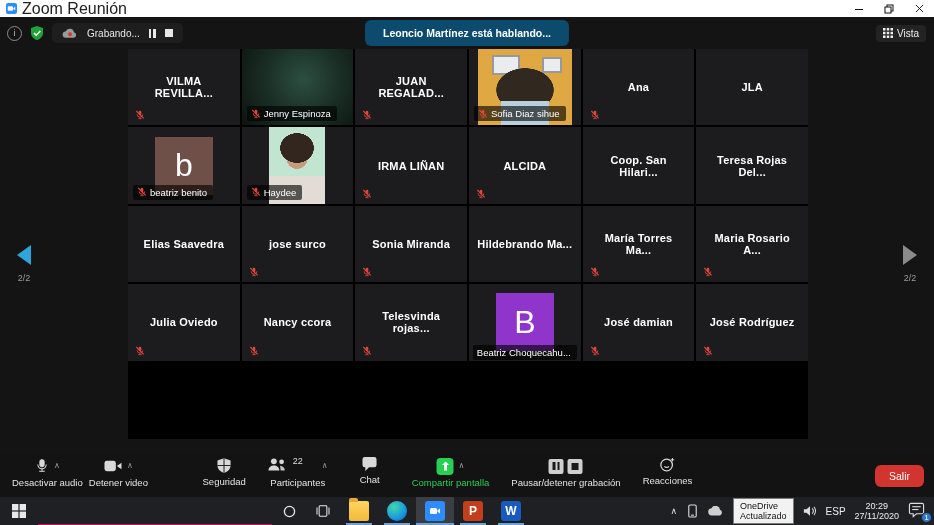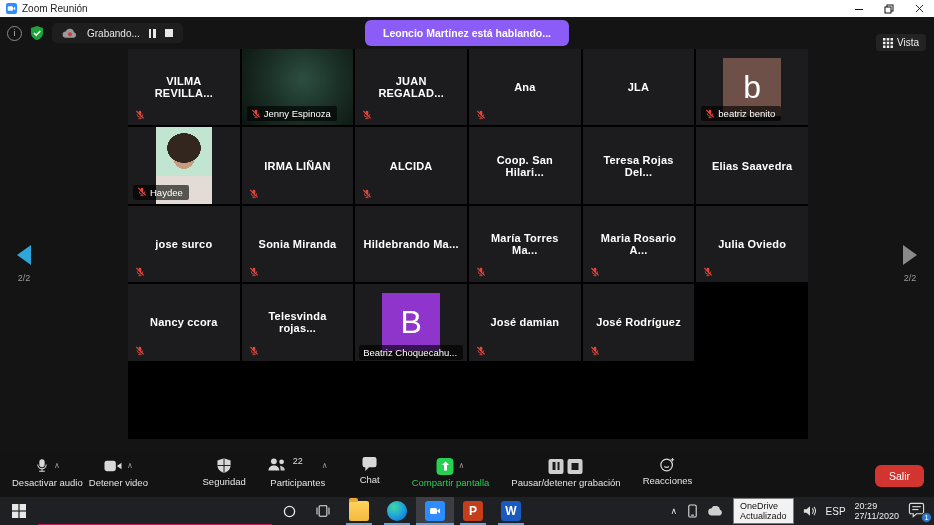--- a/index.html
+++ b/index.html
@@ -5,43 +5,43 @@
   * { margin:0; padding:0; box-sizing:border-box; }
   html,body { width:934px; height:525px; overflow:hidden; background:#000;
               font-family:"Liberation Sans", sans-serif; }
   .app { position:relative; width:934px; height:525px; }
 
   
   .titlebar { position:absolute; top:0; left:0; right:0; height:17px; background:#ffffff;
               display:flex; align-items:center; }
   .zoom-app-icon { width:11px; height:11px; background:#2d8cff; border-radius:2px;
                    margin:0 5px 0 6px; display:flex; align-items:center; justify-content:center; }
-  .titlebar-title { font-size:10px; color:#222; }
+  .titlebar-title { font-size:16px; color:#222; }
   .win-controls { margin-left:auto; display:flex; height:100%; }
   .win-btn { width:30px; height:100%; display:flex; align-items:center; justify-content:center; }
 
   
   .meeting { position:absolute; top:17px; left:0; right:0; height:480px; background:#141414; }
 
   .top-controls { position:absolute; top:6px; left:7px; display:flex; align-items:center; gap:7px; }
   .circle-info { width:15px; height:15px; border:1px solid #8a8a8a; border-radius:50%;
                  color:#bdbdbd; font-size:9px; display:flex; align-items:center; justify-content:center; }
   .shield-ok { width:16px; height:16px; }
   .rec-pill { display:flex; align-items:center; gap:9px; background:#1e1e1e; border-radius:5px;
               padding:4px 10px; }
   .rec-label { color:#e8e8e8; font-size:10px; }
   .rec-glyph { display:flex; gap:2px; }
   .rec-glyph .bar { width:2.5px; height:9px; background:#e8e8e8; }
   .rec-stop { width:8px; height:8px; background:#e8e8e8; }
 
   .toast { position:absolute; top:3px; left:50%; transform:translateX(-50%);
-           background:#8b5cf6; border-radius:6px; padding:7px 18px; color:#fff;
+           background:#0c4a6e; border-radius:6px; padding:7px 18px; color:#fff;
            font-size:10.5px; font-weight:bold; white-space:nowrap; }
 
-  .view-btn { position:absolute; top:17px; right:8px; display:flex; align-items:flex-end; gap:4px;
+  .view-btn { position:absolute; top:8px; right:8px; display:flex; align-items:flex-start; gap:4px;
               background:#232323; border-radius:4px; padding:3px 7px; color:#eee; font-size:10px; }
 
   
   .grid { position:absolute; left:128px; top:32px; width:680px; height:390px;
           display:grid; grid-template-columns:repeat(6,1fr); grid-template-rows:repeat(5,1fr);
           gap:2px; background:#000; }
   .tile { position:relative; background:#1c1c1e; overflow:hidden; }
   .tile-name { position:absolute; inset:0; display:flex; align-items:center; justify-content:center;
                color:#fff; font-size:11px; font-weight:bold; text-align:center; padding:0 8px;
                letter-spacing:.2px; }
@@ -133,21 +133,21 @@
   .folder-ic:before { content:""; position:absolute; top:-3px; left:0; width:9px; height:4px;
                       background:#e8a93a; border-radius:2px 2px 0 0; }
   .zoom-ic { background:#2d8cff; }
   .ppt-ic { background:#c43e1c; }
   .word-ic { background:#185abd; }
   .tray { margin-left:auto; display:flex; align-items:center; gap:9px; padding-right:6px; height:100%; }
   .tray-chev { color:#ddd; font-size:9px; }
   .onedrive-tip { background:#f2f2f2; border:1px solid #7a7a7a; color:#111; font-size:9px;
                   line-height:10px; padding:2px 6px; }
   .lang { color:#eee; font-size:10px; }
-  .clock { color:#eee; font-size:9px; line-height:10px; text-align:left; }
+  .clock { color:#eee; font-size:9px; line-height:10px; text-align:center; }
   .noti { position:relative; width:20px; height:18px; }
   .noti-badge { position:absolute; right:-4px; bottom:-3px; width:11px; height:11px; border-radius:50%;
                 background:#2f77c9; color:#fff; font-size:7.5px; display:flex; align-items:center;
                 justify-content:center; border:1px solid #1f2023; }
   svg { display:block; }
 </style>
 </head>
 <body>
 
 <div class="app">
@@ -252,20 +252,33 @@
             <svg width="10" height="10" viewBox="0 0 12 12">
               <rect x="4.4" y="0.8" width="3.2" height="5.6" rx="1.6" fill="#e0473c"></rect>
               <path d="M2.6 5.2a3.4 3.4 0 0 0 6.8 0" fill="none" stroke="#e0473c" stroke-width="1"></path>
               <line x1="6" y1="8.6" x2="6" y2="10" stroke="#e0473c" stroke-width="1"></line>
               <line x1="4" y1="10.4" x2="8" y2="10.4" stroke="#e0473c" stroke-width="1"></line>
               <line x1="1.6" y1="1.2" x2="10.4" y2="10" stroke="#e0473c" stroke-width="1.3"></line>
             </svg>
           </div>
         </div>
         <div class="tile">
+          <div class="video sofia"></div>
+          <div class="pill">
+            <svg width="10" height="10" viewBox="0 0 12 12">
+              <rect x="4.4" y="0.8" width="3.2" height="5.6" rx="1.6" fill="#e0473c"></rect>
+              <path d="M2.6 5.2a3.4 3.4 0 0 0 6.8 0" fill="none" stroke="#e0473c" stroke-width="1"></path>
+              <line x1="6" y1="8.6" x2="6" y2="10" stroke="#e0473c" stroke-width="1"></line>
+              <line x1="4" y1="10.4" x2="8" y2="10.4" stroke="#e0473c" stroke-width="1"></line>
+              <line x1="1.6" y1="1.2" x2="10.4" y2="10" stroke="#e0473c" stroke-width="1.3"></line>
+            </svg>
+            <span>Sofia Diaz sihue</span>
+          </div>
+        </div>
+        <div class="tile">
           <div class="tile-name">Ana</div>
           <div class="corner-mic">
             <svg width="10" height="10" viewBox="0 0 12 12">
               <rect x="4.4" y="0.8" width="3.2" height="5.6" rx="1.6" fill="#e0473c"></rect>
               <path d="M2.6 5.2a3.4 3.4 0 0 0 6.8 0" fill="none" stroke="#e0473c" stroke-width="1"></path>
               <line x1="6" y1="8.6" x2="6" y2="10" stroke="#e0473c" stroke-width="1"></line>
               <line x1="4" y1="10.4" x2="8" y2="10.4" stroke="#e0473c" stroke-width="1"></line>
               <line x1="1.6" y1="1.2" x2="10.4" y2="10" stroke="#e0473c" stroke-width="1.3"></line>
             </svg>
           </div>

